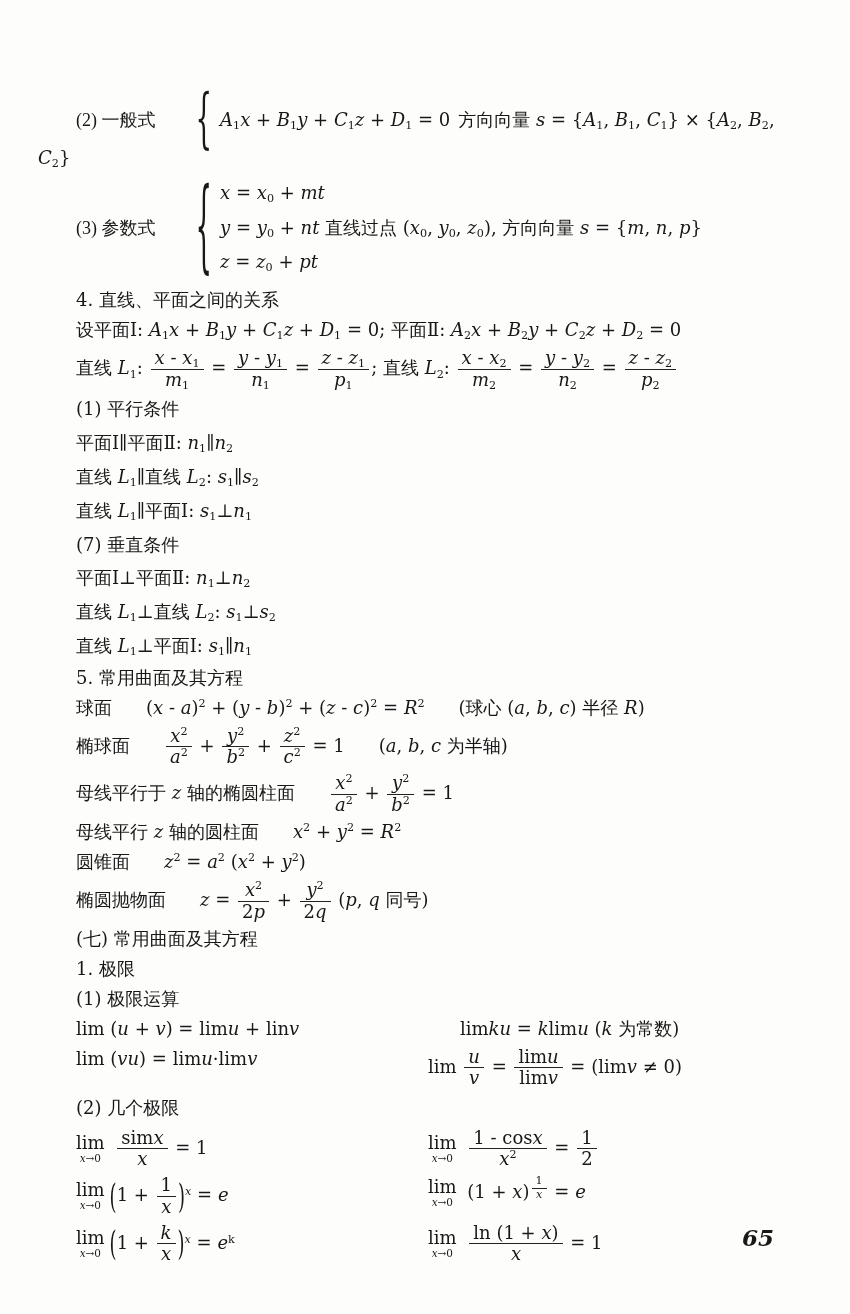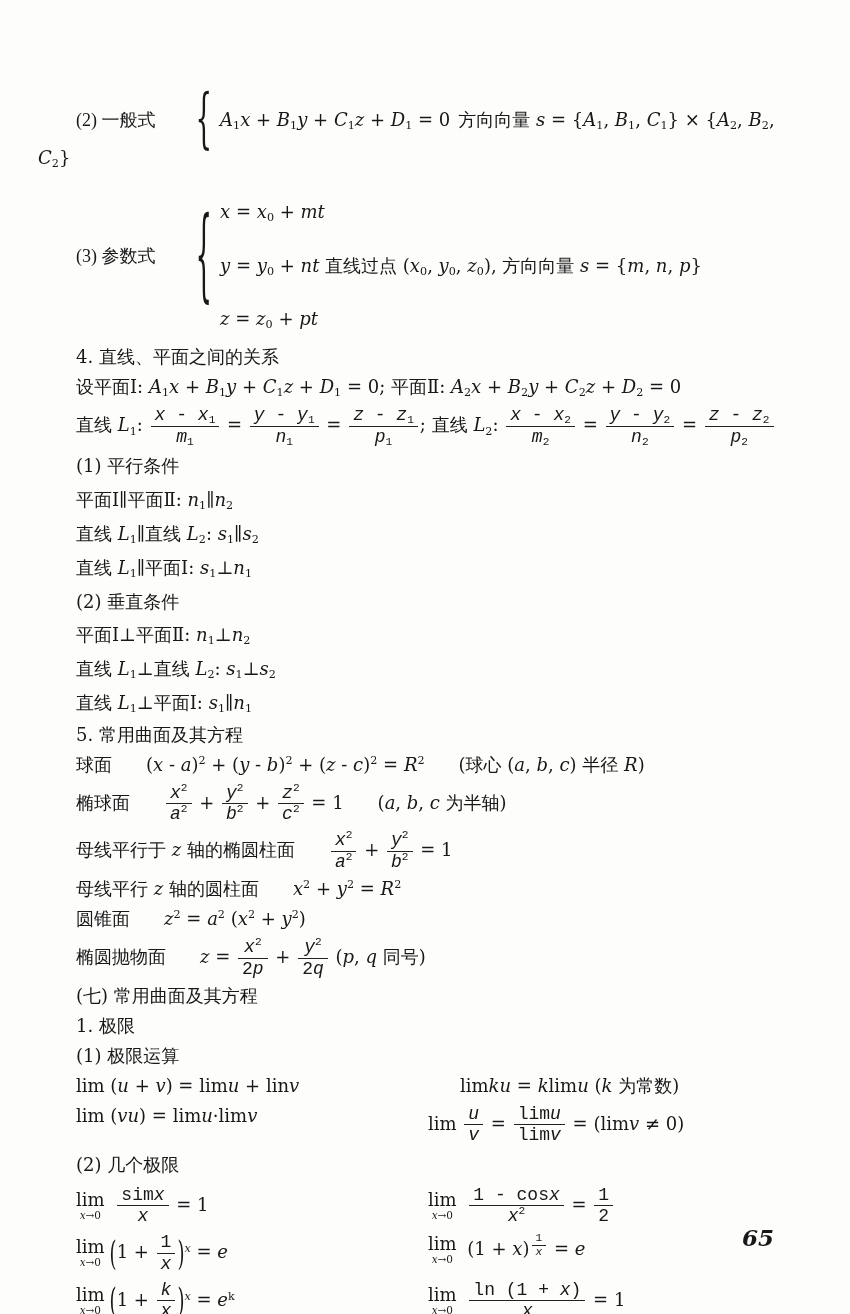--- a/index.html
+++ b/index.html
@@ -16,39 +16,39 @@
   .line { margin: 0 0 5px 0; line-height: 1.38; }
   .line.sp { padding: 2px 0; }
   .line.cont { margin-left: -38px; }
   i { font-style: italic; }
   sub, sup { font-size: 0.62em; line-height: 0; }
   sub { vertical-align: -0.3em; }
   sup { vertical-align: 0.6em; }
   sup .frac { font-size: 1em; }
   
   .frac { display: inline-block; vertical-align: middle; text-align: center; margin: 0 2px; }
-  .frac .num, .frac .den { display: block; line-height: 1.15; padding: 0 4px; font-family: Liberation Mono, monospace; }
+  .frac .num, .frac .den { display: block; line-height: 1.15; padding: 0 4px; }
   .frac .den { border-top: 1.4px solid #222; }
   
   .lim { display: inline-block; vertical-align: middle; text-align: center; margin-right: 5px; }
   .lim .limw { display: block; line-height: 1.05; }
   .lim .limu { display: block; font-size: 0.58em; line-height: 1.05; }
   
   .bigp { display: inline-block; transform: scaleY(1.85); vertical-align: -0.08em; font-weight: 300; }
   
   .gap { display: inline-block; width: 34px; }
   
   .system { display: flex; align-items: center; margin: 2px 0 8px 0; }
   .syslabel { margin-right: 40px; white-space: nowrap; font-family: Liberation Serif, serif; }
   .brace { display: inline-block; font-size: 26px; margin-right: 8px; font-weight: 300; }
   .sys2 .brace { transform: scaleY(2.5); }
   .sys3 .brace { transform: scaleY(3.9); }
   .eqcol { display: inline-flex; flex-direction: column; }
   .sys2 .eqline { padding: 3px 0; text-align: right; }
-  .sys3 .eqline { padding: 5px 0; margin-top: 19px; }
+  .sys3 .eqline { padding: 5px 0; }
   .sysafter { margin-left: 8px; white-space: nowrap; }
   
   .twocol { display: flex; align-items: flex-start; }
   .twocol .left { width: 352px; flex: none; }
   .twocol .right { flex: 1; }
   #pagenum {
     position: absolute; top: 1224px; right: 76px;
     font-style: italic; font-size: 23px; font-weight: bold;
     font-family: "DejaVu Serif", "Liberation Serif", serif;
   }
@@ -75,21 +75,21 @@
         <span class="eqline"><i>z</i> = <i>z</i><sub>0</sub> + <i>pt</i></span>
       </span>
     </div>
     <div class="line text">4. 直线、平面之间的关系</div>
     <div class="line text">设平面Ⅰ: <i>A</i><sub>1</sub><i>x</i> + <i>B</i><sub>1</sub><i>y</i> + <i>C</i><sub>1</sub><i>z</i> + <i>D</i><sub>1</sub> = 0; 平面Ⅱ: <i>A</i><sub>2</sub><i>x</i> + <i>B</i><sub>2</sub><i>y</i> + <i>C</i><sub>2</sub><i>z</i> + <i>D</i><sub>2</sub> = 0</div>
     <div class="line text">直线 <i>L</i><sub>1</sub>: <span class="frac"><span class="num"><i>x</i> - <i>x</i><sub>1</sub></span><span class="den"><i>m</i><sub>1</sub></span></span> = <span class="frac"><span class="num"><i>y</i> - <i>y</i><sub>1</sub></span><span class="den"><i>n</i><sub>1</sub></span></span> = <span class="frac"><span class="num"><i>z</i> - <i>z</i><sub>1</sub></span><span class="den"><i>p</i><sub>1</sub></span></span>; 直线 <i>L</i><sub>2</sub>: <span class="frac"><span class="num"><i>x</i> - <i>x</i><sub>2</sub></span><span class="den"><i>m</i><sub>2</sub></span></span> = <span class="frac"><span class="num"><i>y</i> - <i>y</i><sub>2</sub></span><span class="den"><i>n</i><sub>2</sub></span></span> = <span class="frac"><span class="num"><i>z</i> - <i>z</i><sub>2</sub></span><span class="den"><i>p</i><sub>2</sub></span></span></div>
     <div class="line text sp">(1) 平行条件</div>
     <div class="line text sp">平面Ⅰ∥平面Ⅱ: <i>n</i><sub>1</sub>∥<i>n</i><sub>2</sub></div>
     <div class="line text sp">直线 <i>L</i><sub>1</sub>∥直线 <i>L</i><sub>2</sub>: <i>s</i><sub>1</sub>∥<i>s</i><sub>2</sub></div>
     <div class="line text sp">直线 <i>L</i><sub>1</sub>∥平面Ⅰ: <i>s</i><sub>1</sub>⊥<i>n</i><sub>1</sub></div>
-    <div class="line text sp">(2) 垂直条件</div>
+    <div class="line text sp">(7) 垂直条件</div>
     <div class="line text sp">平面Ⅰ⊥平面Ⅱ: <i>n</i><sub>1</sub>⊥<i>n</i><sub>2</sub></div>
     <div class="line text sp">直线 <i>L</i><sub>1</sub>⊥直线 <i>L</i><sub>2</sub>: <i>s</i><sub>1</sub>⊥<i>s</i><sub>2</sub></div>
     <div class="line text sp">直线 <i>L</i><sub>1</sub>⊥平面Ⅰ: <i>s</i><sub>1</sub>∥<i>n</i><sub>1</sub></div>
     <div class="line text">5. 常用曲面及其方程</div>
     <div class="line text">球面<span class="gap"></span>(<i>x</i> - <i>a</i>)<sup>2</sup> + (<i>y</i> - <i>b</i>)<sup>2</sup> + (<i>z</i> - <i>c</i>)<sup>2</sup> = <i>R</i><sup>2</sup><span class="gap"></span>(球心 (<i>a</i>, <i>b</i>, <i>c</i>) 半径 <i>R</i>)</div>
     <div class="line text">椭球面<span class="gap"></span><span class="frac"><span class="num"><i>x</i><sup>2</sup></span><span class="den"><i>a</i><sup>2</sup></span></span> + <span class="frac"><span class="num"><i>y</i><sup>2</sup></span><span class="den"><i>b</i><sup>2</sup></span></span> + <span class="frac"><span class="num"><i>z</i><sup>2</sup></span><span class="den"><i>c</i><sup>2</sup></span></span> = 1<span class="gap"></span>(<i>a</i>, <i>b</i>, <i>c</i> 为半轴)</div>
     <div class="line text">母线平行于 <i>z</i> 轴的椭圆柱面<span class="gap"></span><span class="frac"><span class="num"><i>x</i><sup>2</sup></span><span class="den"><i>a</i><sup>2</sup></span></span> + <span class="frac"><span class="num"><i>y</i><sup>2</sup></span><span class="den"><i>b</i><sup>2</sup></span></span> = 1</div>
     <div class="line text">母线平行 <i>z</i> 轴的圆柱面<span class="gap"></span><i>x</i><sup>2</sup> + <i>y</i><sup>2</sup> = <i>R</i><sup>2</sup></div>
     <div class="line text">圆锥面<span class="gap"></span><i>z</i><sup>2</sup> = <i>a</i><sup>2</sup> (<i>x</i><sup>2</sup> + <i>y</i><sup>2</sup>)</div>
     <div class="line text">椭圆抛物面<span class="gap"></span><i>z</i> = <span class="frac"><span class="num"><i>x</i><sup>2</sup></span><span class="den">2<i>p</i></span></span> + <span class="frac"><span class="num"><i>y</i><sup>2</sup></span><span class="den">2<i>q</i></span></span> (<i>p</i>, <i>q</i> 同号)</div>

